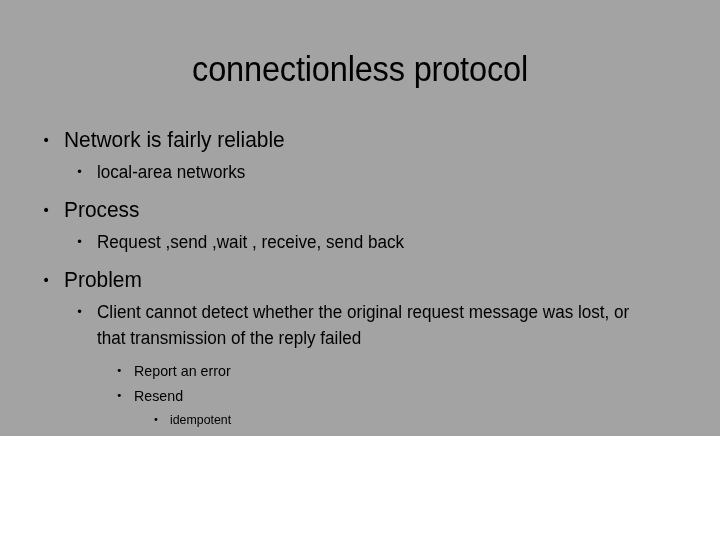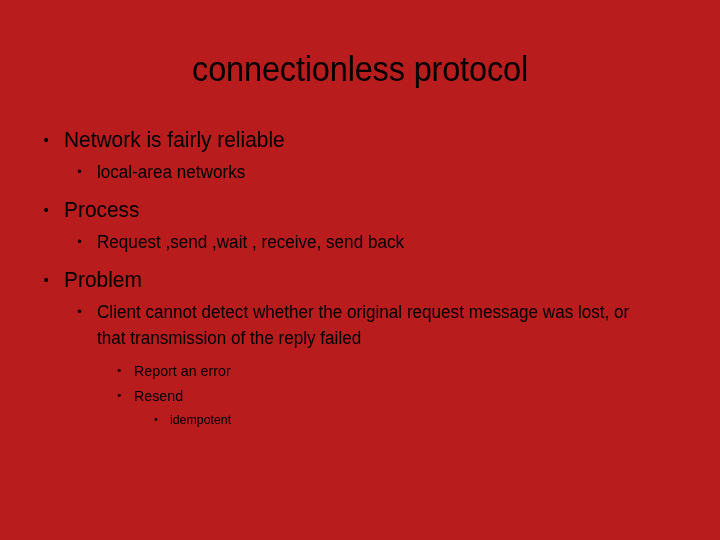--- a/index.html
+++ b/index.html
@@ -11,22 +11,22 @@
     height: 540px;
     background: #FFFFFF;
     font-family: "Liberation Sans", sans-serif;
     color: #000000;
     overflow: hidden;
   }
 
   .slide {
     position: relative;
     width: 720px;
-    height: 540px;
-    background: #b91c1c;
+    height: 436px;
+    background: #a3a3a3;
     box-sizing: border-box;
   }
 
   
   .slide-title {
     position: absolute;
     left: 0;
     top: 48px;
     width: 720px;
     text-align: center;

